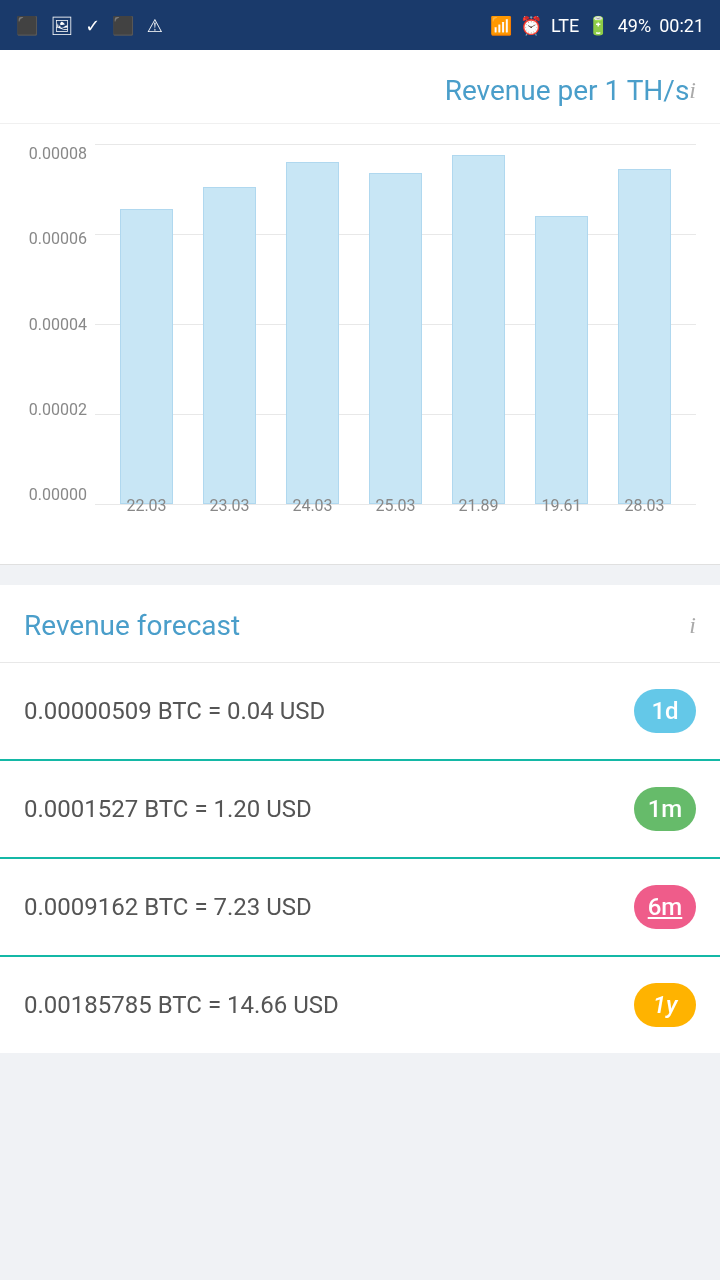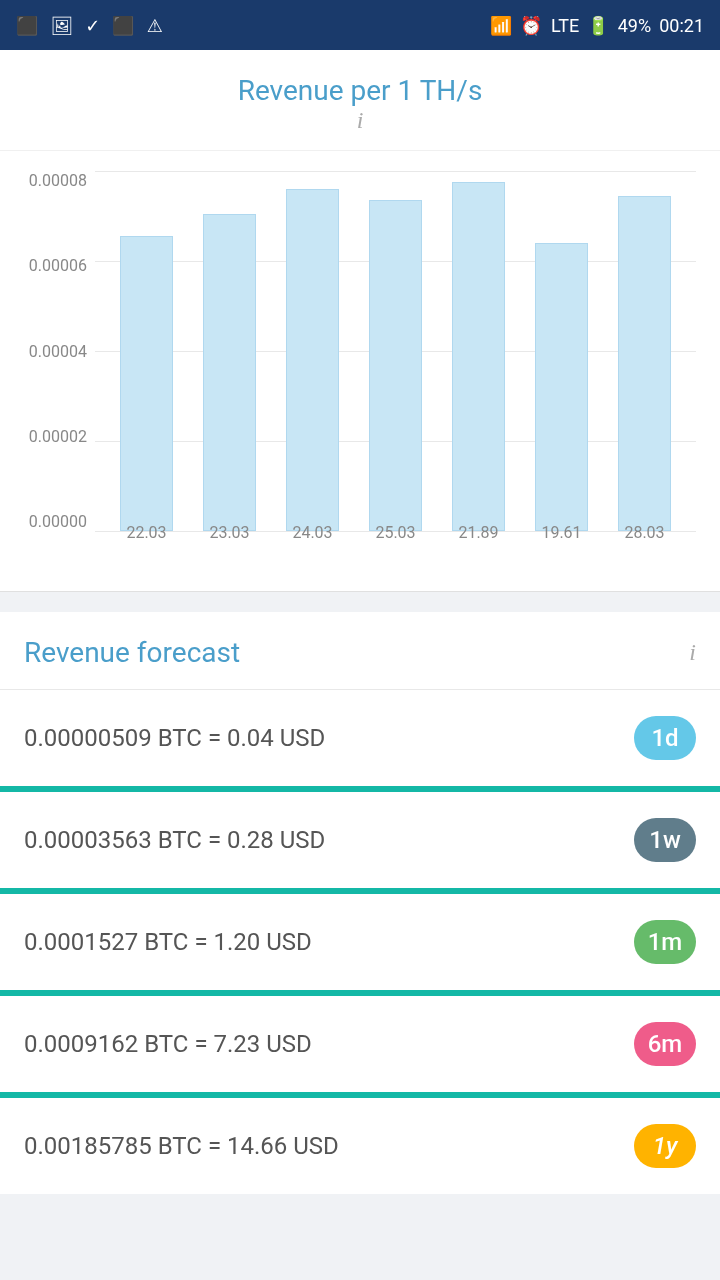--- a/index.html
+++ b/index.html
@@ -41,21 +41,20 @@
       margin: 0;
       border-bottom: 1px solid #e0e0e0;
     }
 
     .card-header {
       display: flex;
       align-items: center;
       justify-content: flex-end;
       padding: 24px 24px 16px 24px;
       border-bottom: 1px solid #f0f0f0;
-      flex-direction: column;
     }
 
     .card-title {
       font-size: 28px;
       font-weight: 400;
       color: #4a9eca;
     }
 
     .info-icon {
       color: #aaaaaa;
@@ -189,21 +188,21 @@
       font-size: 28px;
       font-weight: 400;
       color: #4a9eca;
     }
 
     .forecast-row {
       display: flex;
       align-items: center;
       justify-content: space-between;
       padding: 26px 24px;
-      border-bottom: 6px solid #14b8a6;
+      border-bottom: 2px solid #14b8a6;
     }
 
     .forecast-value {
       font-size: 24px;
       color: #555;
     }
 
     .period-badge {
       display: inline-flex;
       align-items: center;
@@ -212,21 +211,21 @@
       height: 44px;
       border-radius: 22px;
       font-size: 24px;
       font-weight: 500;
       color: white;
     }
 
     .badge-1d { background: #64c8e8; }
     .badge-1w { background: #607d8b; }
     .badge-1m { background: #66bb6a; }
-    .badge-6m { background: #ef5c8a; }
+    .badge-6m { background: #ef5c8a; text-decoration: underline; }
     .badge-1y { background: #ffb300; font-style: italic; }
   </style>
 </head>
 <body>
 
 <div class="status-bar">
   <div class="status-bar-left">
     <span>⬛</span>
     <span>🖼</span>
     <span>✓</span>
@@ -311,24 +310,20 @@
   <div class="forecast-header">
     <span class="forecast-title">Revenue forecast</span>
     <span class="info-icon">i</span>
   </div>
 
   <div class="forecast-row">
     <span class="forecast-value">0.00000509 BTC = 0.04 USD</span>
     <span class="period-badge badge-1d">1d</span>
   </div>
 
-  <div class="forecast-row">
-    <span class="forecast-value">0.00003563 BTC = 0.28 USD</span>
-    <span class="period-badge badge-1w">1w</span>
-  </div>
 
   <div class="forecast-row">
     <span class="forecast-value">0.0001527 BTC = 1.20 USD</span>
     <span class="period-badge badge-1m">1m</span>
   </div>
 
   <div class="forecast-row">
     <span class="forecast-value">0.0009162 BTC = 7.23 USD</span>
     <span class="period-badge badge-6m">6m</span>
   </div>

